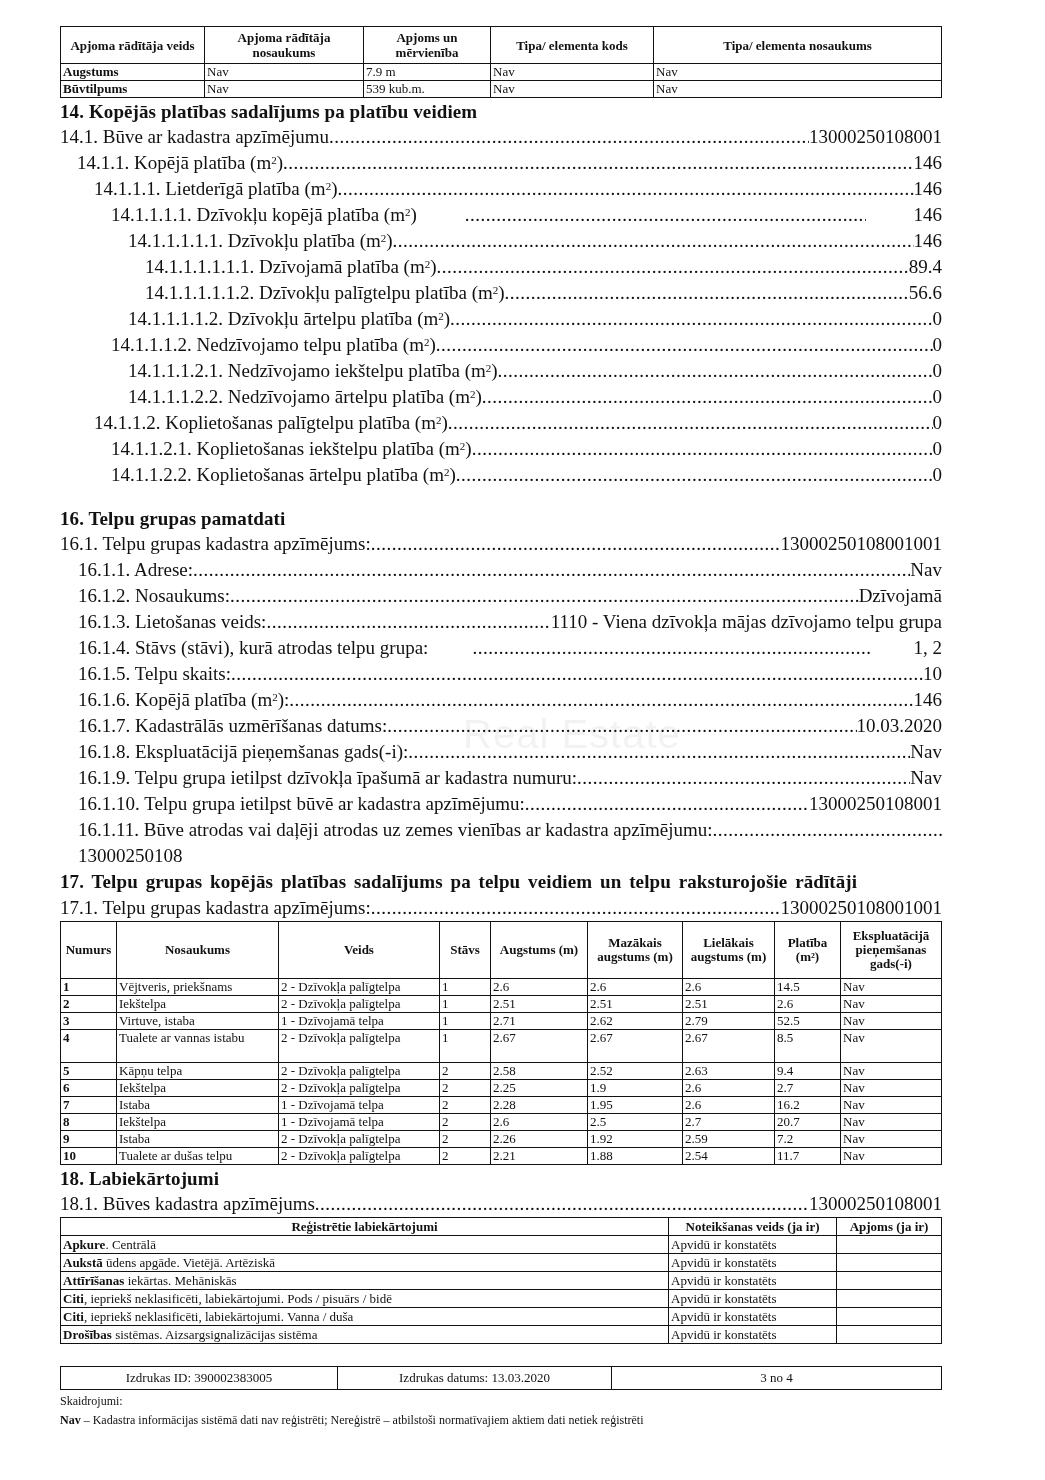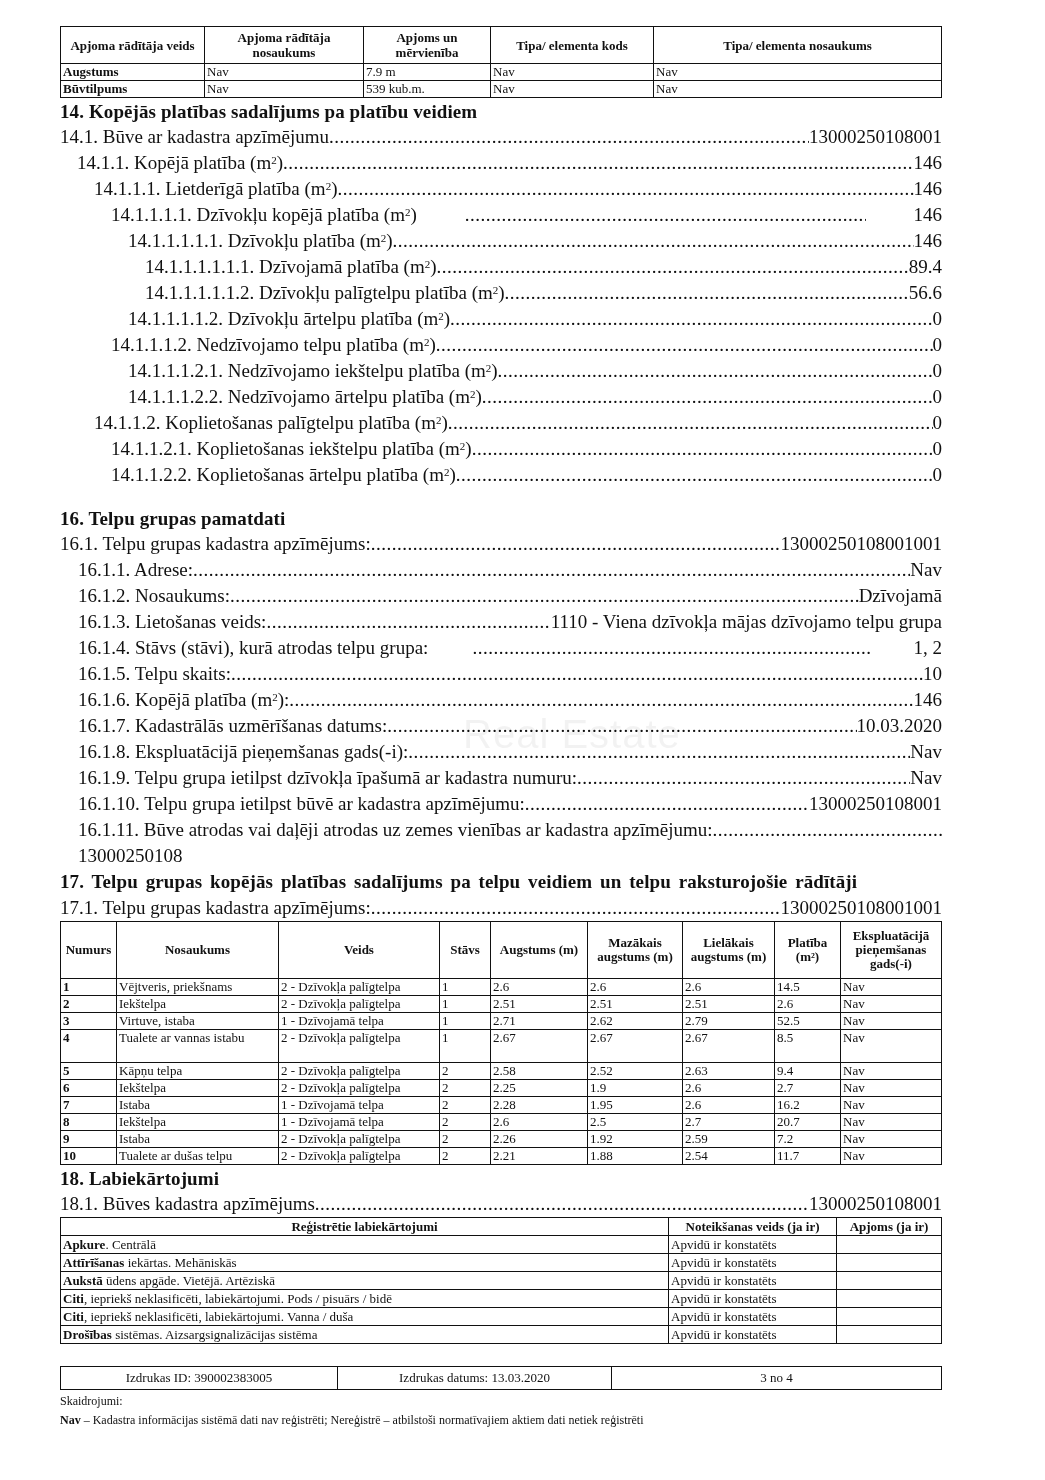--- a/index.html
+++ b/index.html
@@ -389,26 +389,26 @@
       <th>Apjoms (ja ir)</th>
     </tr>
     </tbody>
       <tbody id="amen-body">
         <tr>
           <td><b>Apkure</b><span>. Centrālā</span></td>
           <td>Apvidū ir konstatēts</td>
           <td></td>
         </tr>
         <tr>
+          <td><b>Aukstā</b><span> ūdens apgāde. Vietējā. Artēziskā</span></td>
+          <td>Apvidū ir konstatēts</td>
+          <td></td>
+        </tr>
+        <tr>
           <td><b>Attīrīšanas</b><span> iekārtas. Mehāniskās</span></td>
-          <td>Apvidū ir konstatēts</td>
-          <td></td>
-        </tr>
-        <tr>
-          <td><b>Aukstā</b><span> ūdens apgāde. Vietējā. Artēziskā</span></td>
           <td>Apvidū ir konstatēts</td>
           <td></td>
         </tr>
         <tr>
           <td><b>Citi</b><span>, iepriekš neklasificēti, labiekārtojumi. Pods / pisuārs / bidē</span></td>
           <td>Apvidū ir konstatēts</td>
           <td></td>
         </tr>
         <tr>
           <td><b>Citi</b><span>, iepriekš neklasificēti, labiekārtojumi. Vanna / duša</span></td>

